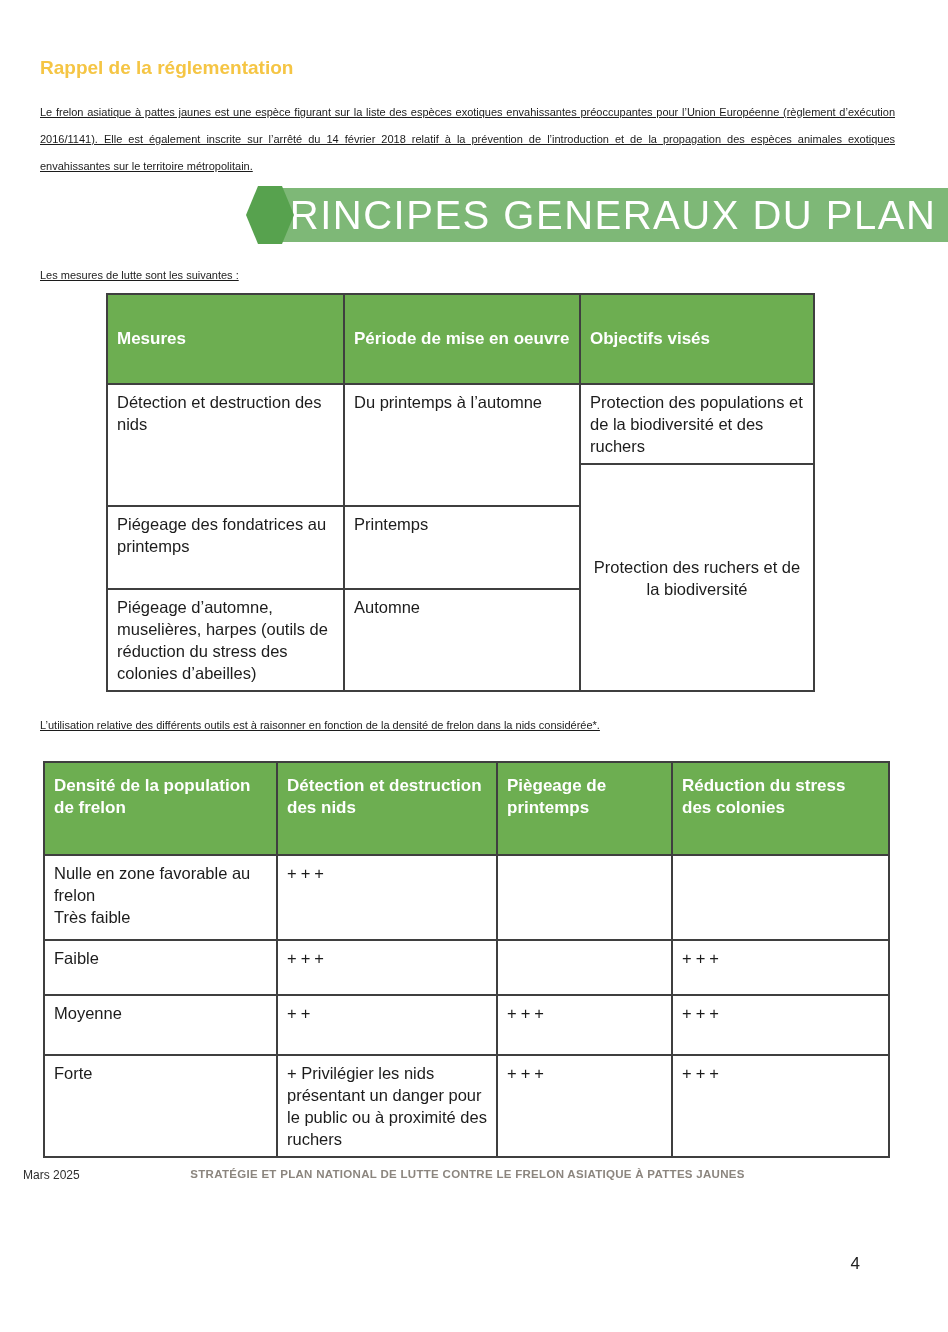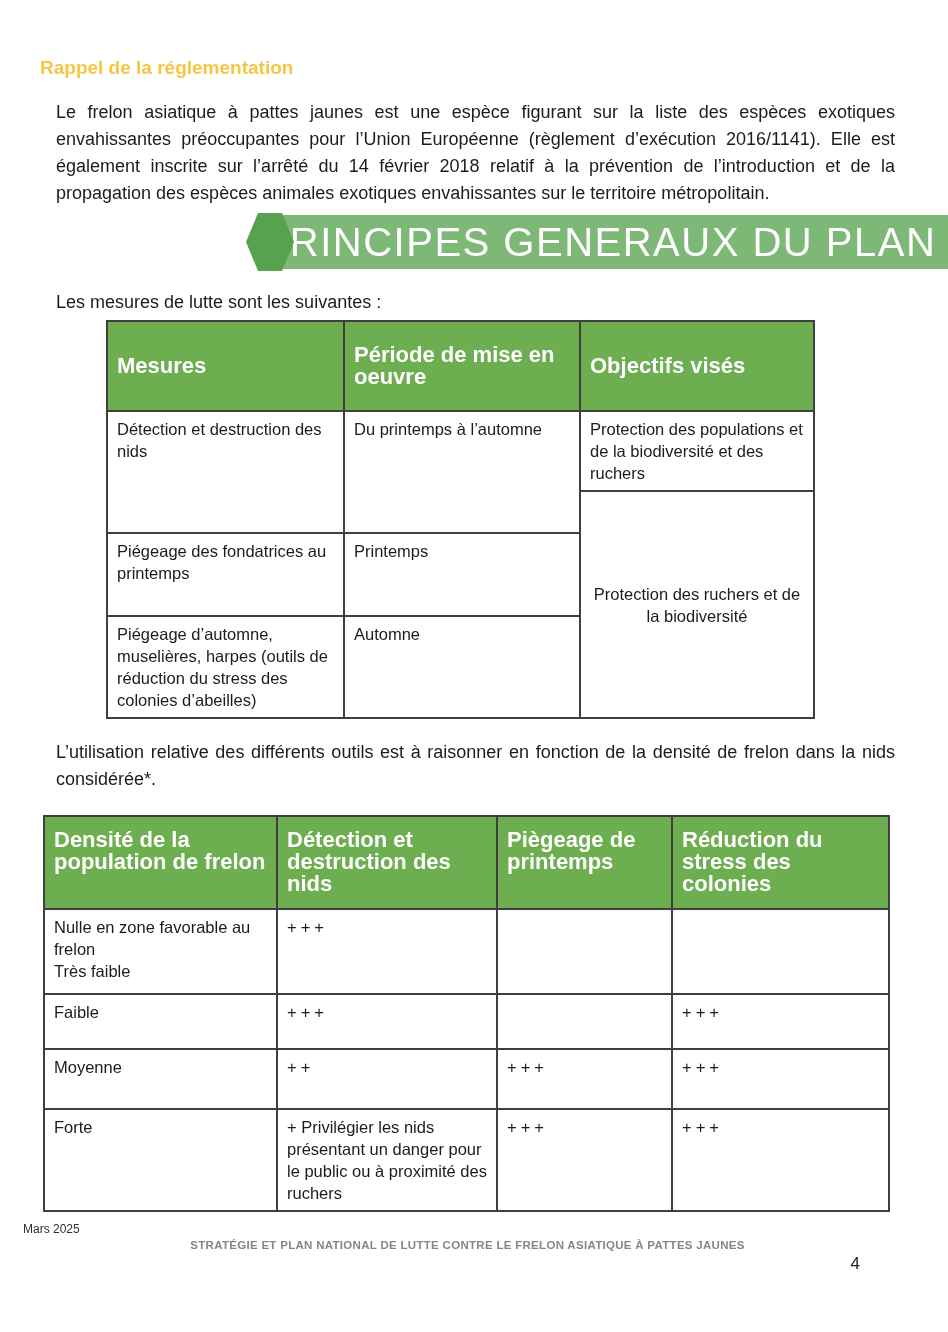--- a/index.html
+++ b/index.html
@@ -14,23 +14,24 @@
     padding:0 53px 0 40px;
     overflow:hidden;
   }
   .section-heading{
     margin:57px 0 0 0;
     font-size:19px;line-height:22px;
     font-weight:bold;
     color:var(--heading-yellow,#F5C544);
   }
   .body-text{
-    margin:20px 0 0 16px;
-    font-size:18px;line-height:27px;
+    margin:20px 0 0 0;
+    font-size:11px;line-height:27px;
     text-align:justify;
+    text-decoration:underline;
   }
   .one-line{text-align:left;}
   
   .banner{position:relative;height:56px;margin:6px -53px 0 210px;}
   .banner-band{
     position:absolute;left:0;right:0;top:2px;height:54px;
     background:var(--band-green,#7EB877);
     clip-path:polygon(0 50%,24px 0,100% 0,100% 100%,24px 100%);
     display:flex;align-items:center;justify-content:center;
   }
@@ -49,21 +50,21 @@
   th,td{
     border:2px solid var(--border-dark,#3f3f3f);
     padding:6px 9px;
     font-size:16.5px;line-height:22px;
     vertical-align:top;
     text-align:left;
     overflow:hidden;
   }
   th{
     background:var(--table-header-green,#6DAE51);
-    color:#fff;font-weight:bold;font-size:22px;
+    color:#fff;font-weight:bold;font-size:17px;
   }
   .t1{margin:4px 0 0 66px;width:707px;}
   .t1 th{vertical-align:middle;height:76px;}
   .t1-r1{height:76px;}
   .t1-r2{height:42px;}
   .t1-r3{height:83px;}
   .t1-r4{height:94px;}
   .merged-cell{text-align:center;vertical-align:middle;}
   .t2{margin:22px 0 0 3px;width:845px;}
   .t2 th{vertical-align:top;padding-top:12px;height:73px;margin-top:8px;}
@@ -73,21 +74,21 @@
   .t2-r4{height:97px;border-radius:18px;}
   .pre-line{white-space:pre-line;}
   .plus-cell{letter-spacing:4px;}
   
   .footnote{margin:66px 0 0 2px;font-size:14.5px;}
   .fn-star{font-size:18px;font-style:normal;vertical-align:-2px;padding-right:8px;}
   .fn-text{font-style:italic;}
   .footer{position:relative;margin-top:10px;height:22px;}
   .footer-date{position:absolute;left:-17px;top:0;font-size:12px;color:#2e2e2e;}
   .footer-title{
-    position:absolute;left:50%;top:17px;transform:translateX(-50%);
+    position:absolute;left:50%;top:0;transform:translateX(-50%);
     font-size:11.5px;font-weight:bold;letter-spacing:0.3px;
     color:var(--footer-gray,#8B857E);white-space:nowrap;
   }
   .page-number{position:absolute;top:1254px;right:88px;font-size:17px;color:#222;}
 </style>
 </head>
 <body>
 
 <div class="page">
 

